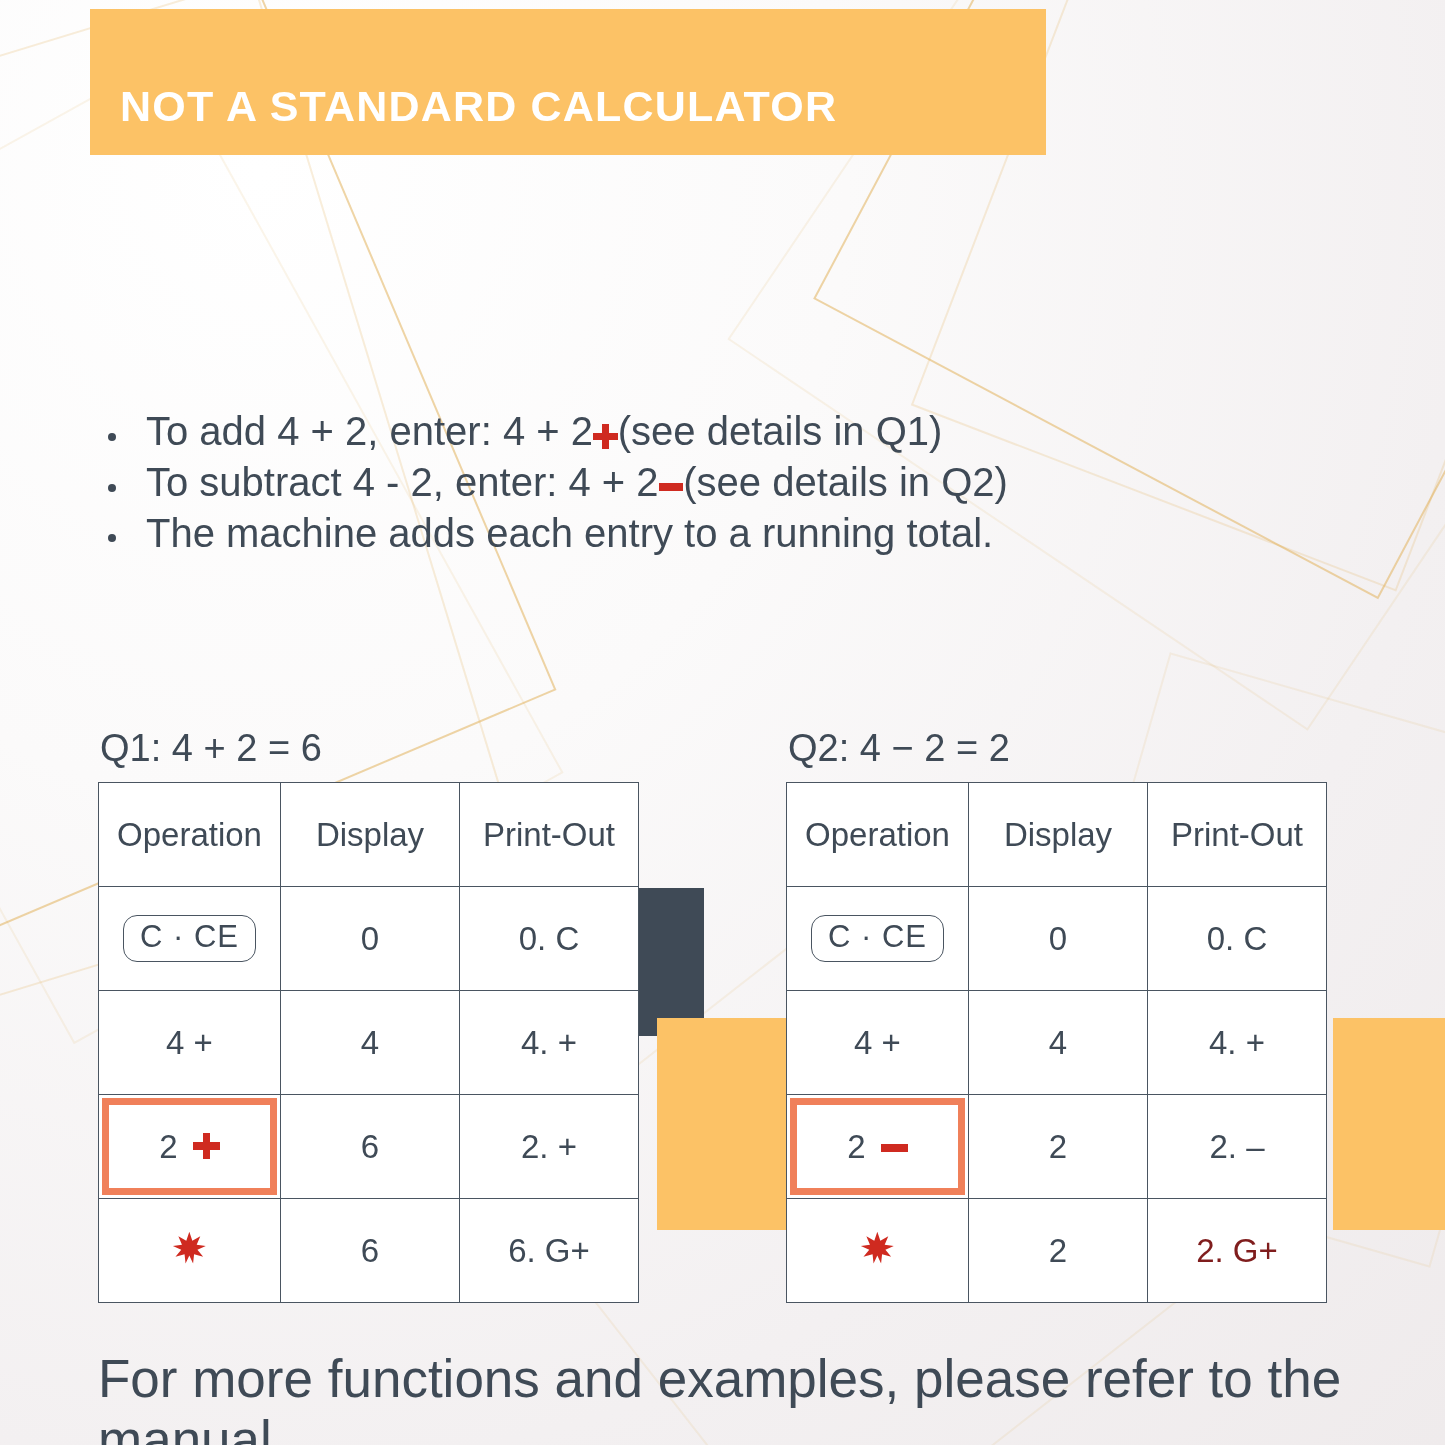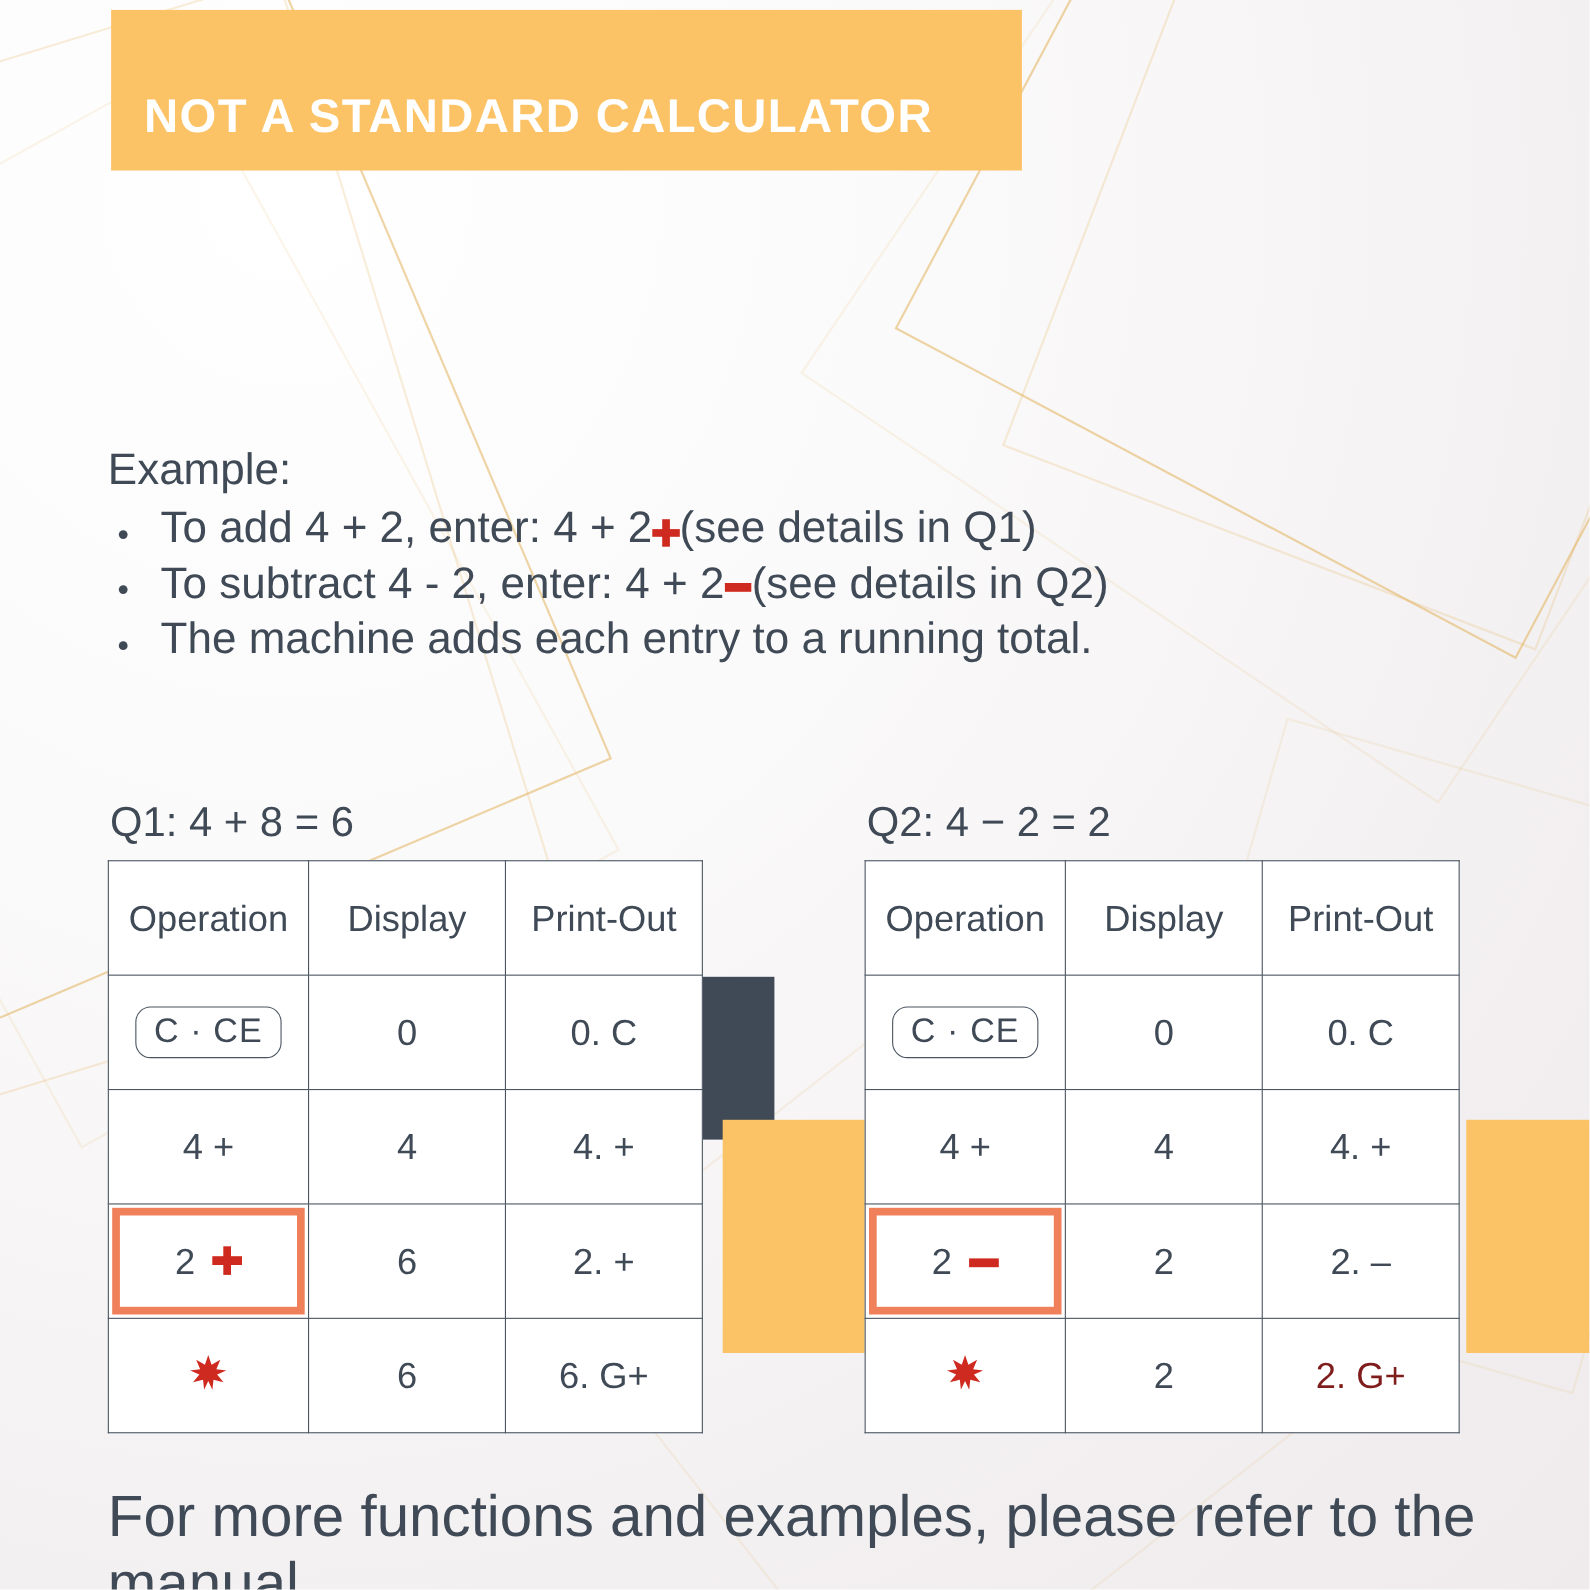--- a/index.html
+++ b/index.html
@@ -26,21 +26,21 @@
   #d2{left:-300px;top:60px;width:700px;height:900px;transform:rotate(-17deg);}
   #d3{left:-160px;top:140px;width:560px;height:820px;transform:rotate(-29deg);}
   #d4{left:940px;top:-210px;width:640px;height:700px;transform:rotate(28deg);}
   #d5{left:1010px;top:-130px;width:520px;height:650px;transform:rotate(21deg);}
   #d6{left:880px;top:-160px;width:700px;height:760px;transform:rotate(34deg);}
   #d7{left:600px;top:960px;width:520px;height:520px;transform:rotate(-38deg);}
   #d8{left:1090px;top:700px;width:420px;height:520px;transform:rotate(16deg);}
 
   
   #kicker-band{
-    position:absolute;left:101px;top:9px;width:828px;height:146px;
+    position:absolute;left:90px;top:9px;width:956px;height:146px;
     display:flex;align-items:flex-end;
   }
   #kicker-text{
     color:#ffffff;
     font-size:43px;
     font-weight:bold;
     letter-spacing:1.2px;
     padding:0 0 24px 30px;
     white-space:nowrap;
   }
@@ -147,21 +147,20 @@
   <div class="deco vsoft" id="d6"></div>
   <div class="deco vsoft" id="d7"></div>
   <div class="deco vsoft" id="d8"></div>
 
   <div id="kicker-band" style="background: rgb(252, 194, 102);">
     <div id="kicker-text">NOT A STANDARD CALCULATOR</div>
   </div>
 
 
   <div id="body-block" style="color: rgb(63, 74, 86);">
-    <div id="example-label">Example:</div>
     <ul class="bullets">
       <li>
         <span class="dot" style="background: rgb(63, 74, 86);"></span>
         <span>To add 4 + 2, enter: 4 + 2</span><span class="redicon" style="color: rgb(207, 42, 32);"><span class="ico-plus"></span></span><span>(see details in Q1)</span>
       </li>
       <li>
         <span class="dot" style="background: rgb(63, 74, 86);"></span>
         <span>To subtract 4 - 2, enter: 4 + 2</span><span class="redicon" style="color: rgb(207, 42, 32);"><span class="ico-minus"></span></span><span>(see details in Q2)</span>
       </li>
       <li>
@@ -169,21 +168,21 @@
         <span>The machine adds each entry to a running total.</span>
       </li>
     </ul>
   </div>
 
   <div id="blk-dark" style="background: rgb(63, 74, 86);"></div>
   <div id="blk-orange-mid" style="background: rgb(252, 194, 102);"></div>
   <div id="blk-orange-right" style="background: rgb(252, 194, 102);"></div>
 
   <div class="tblwrap" id="wrap-q1">
-    <div class="tbl-title" style="color: rgb(63, 74, 86);">Q1: 4 + 8 = 6</div>
+    <div class="tbl-title" style="color: rgb(63, 74, 86);">Q1: 4 + 2 = 6</div>
     <table class="calc">
       <colgroup>
           <col class="c-op">
           <col class="c-dp">
           <col class="c-po">
         </colgroup>
       <thead>
         <tr>
           <th class="hdr-cell" style="color: rgb(63, 74, 86); border-color: rgb(74, 85, 97);">Operation</th>
           <th class="hdr-cell" style="color: rgb(63, 74, 86); border-color: rgb(74, 85, 97);">Display</th>

